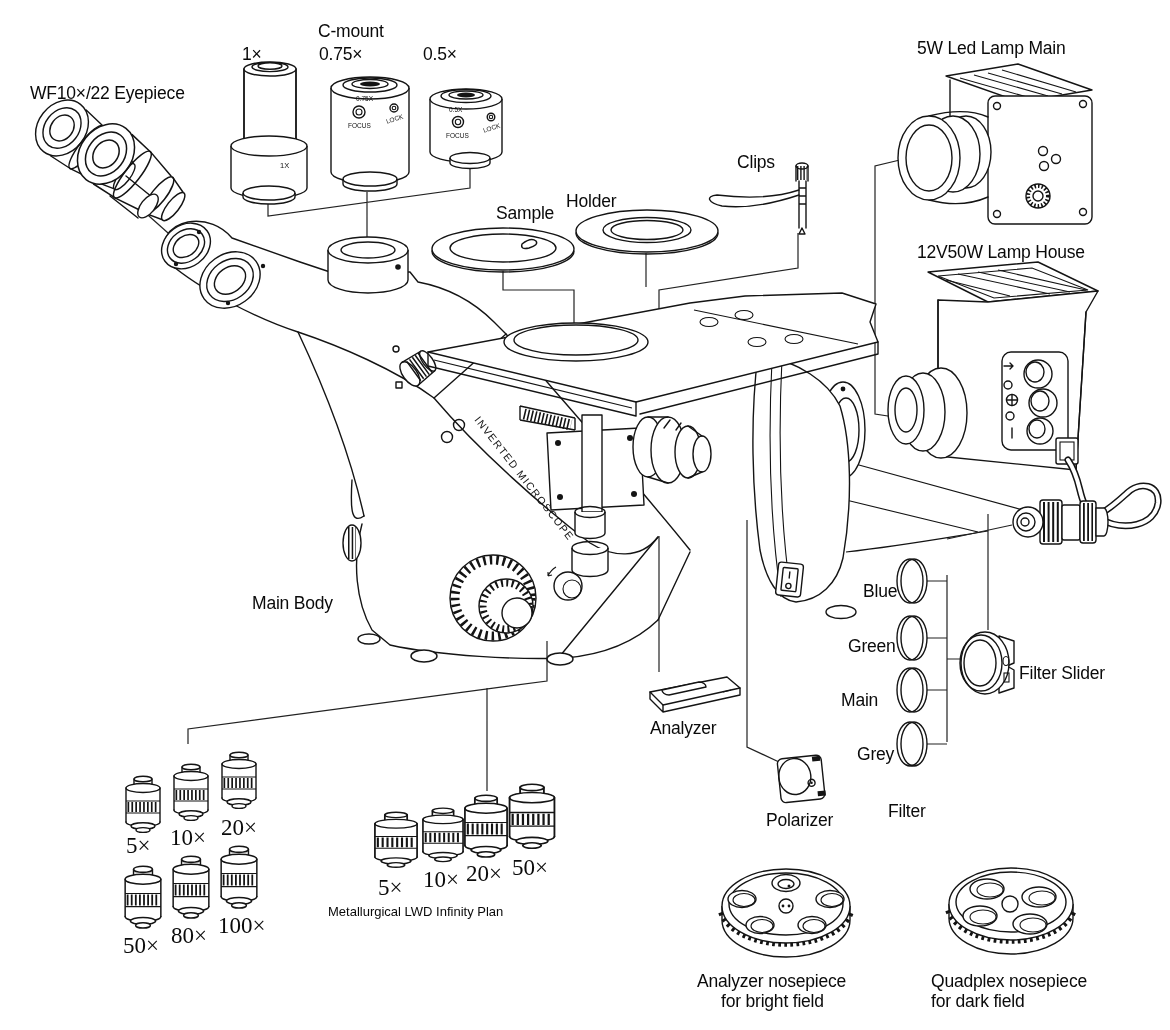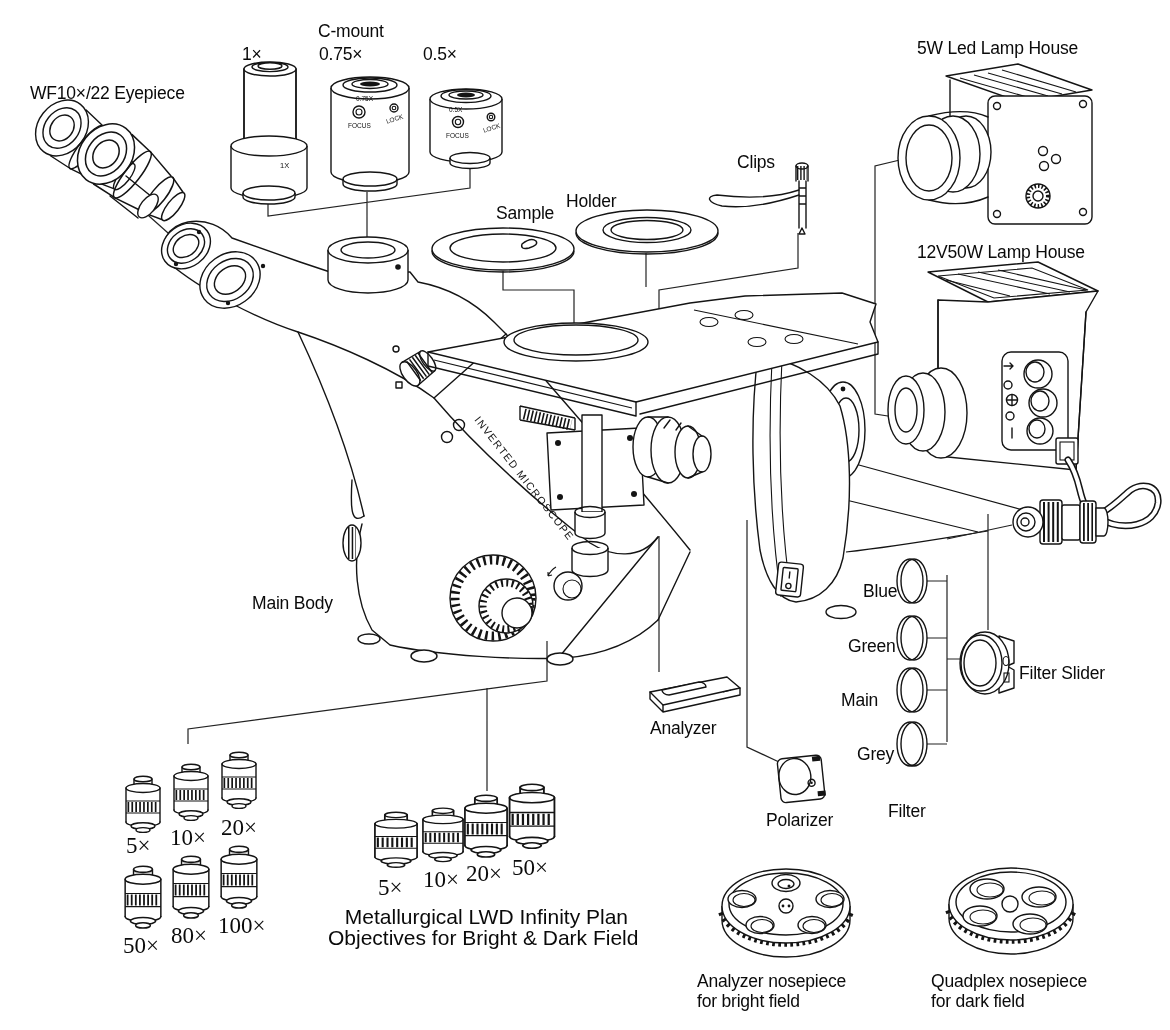--- a/index.html
+++ b/index.html
@@ -1,21 +1,21 @@
 <!DOCTYPE html>
 <html><head>
 <meta charset="utf-8">
 <style>
   html,body{margin:0;padding:0;background:#fff;}
   #page{position:relative;width:1170px;height:1030px;background:#fff;overflow:hidden;
         font-family:"Liberation Sans",sans-serif;color:#0a0a0a;}
   #art{position:absolute;left:0;top:0;}
   .lbl{position:absolute;font-size:17.5px;font-weight:400;letter-spacing:-.2px;white-space:nowrap;line-height:1.1;}
   .mag{position:absolute;font-family:"Liberation Serif",serif;font-size:23px;white-space:nowrap;line-height:1;}
-  .cap{position:absolute;font-size:21px;text-align:right;line-height:1.2;white-space:nowrap;}
+  .cap{position:absolute;font-size:13px;text-align:left;line-height:1.2;white-space:nowrap;}
   svg *{vector-effect:none;}
   .s  {stroke:#141414;stroke-width:1.4;fill:none;stroke-linecap:round;stroke-linejoin:round;}
   .sw {stroke:#141414;stroke-width:1.4;fill:#fff;stroke-linejoin:round;}
   .sf {stroke:none;fill:#141414;}
   .thin{stroke:#141414;stroke-width:1.1;fill:none;}
   .ptr{stroke:#222;stroke-width:1.2;fill:none;}
   .knurl{stroke:#141414;fill:none;}
   text.micro{font-family:"Liberation Sans",sans-serif;fill:#111;}
 </style>
 </head>
@@ -401,21 +401,21 @@
         <ellipse class="thin" cx="1033" cy="925" rx="13" ry="7"></ellipse>
     <circle class="s" cx="1010" cy="904" r="8"></circle>
   </g>
 </svg>
 
 <div class="lbl" style="left:30px;top:84px">WF10×/22 Eyepiece</div>
 <div class="lbl" style="left:318px;top:22px">C-mount</div>
 <div class="lbl" style="left:242px;top:45px">1×</div>
 <div class="lbl" style="left:319px;top:45px">0.75×</div>
 <div class="lbl" style="left:423px;top:45px">0.5×</div>
-<div class="lbl" style="left:917px;top:39px">5W Led Lamp House</div>
+<div class="lbl" style="left:917px;top:39px">5W Led Lamp Main</div>
 <div class="lbl" style="left:917px;top:243px">12V50W Lamp House</div>
 <div class="lbl" style="left:496px;top:204px">Sample</div>
 <div class="lbl" style="left:566px;top:192px">Holder</div>
 <div class="lbl" style="left:737px;top:153px">Clips</div>
 <div class="lbl" style="left:252px;top:594px">Main Body</div>
 <div class="lbl" style="left:863px;top:582px">Blue</div>
 <div class="lbl" style="left:848px;top:637px">Green</div>
 <div class="lbl" style="left:841px;top:691px">Main</div>
 <div class="lbl" style="left:857px;top:745px">Grey</div>
 <div class="lbl" style="left:888px;top:802px">Filter</div>
@@ -428,20 +428,19 @@
 <div class="mag" style="left:221px;top:816px">20×</div>
 <div class="mag" style="left:123px;top:934px">50×</div>
 <div class="mag" style="left:171px;top:924px">80×</div>
 <div class="mag" style="left:218px;top:914px">100×</div>
 
 <div class="mag" style="left:378px;top:876px">5×</div>
 <div class="mag" style="left:423px;top:868px">10×</div>
 <div class="mag" style="left:466px;top:862px">20×</div>
 <div class="mag" style="left:512px;top:856px">50×</div>
 <div class="cap" style="left:328px;top:904px;width:300px">Metallurgical LWD Infinity Plan</div>
-<div class="cap" style="left:328px;top:925px;width:300px">Objectives for Bright &amp; Dark Field</div>
 
 <div class="lbl" style="left:697px;top:972px">Analyzer nosepiece</div>
-<div class="lbl" style="left:697px;top:992px">for bright field</div>
+<div class="lbl" style="left:721px;top:992px">for bright field</div>
 <div class="lbl" style="left:931px;top:972px">Quadplex nosepiece</div>
 <div class="lbl" style="left:931px;top:992px">for dark field</div>
 
 </div>
 
 </body></html>

